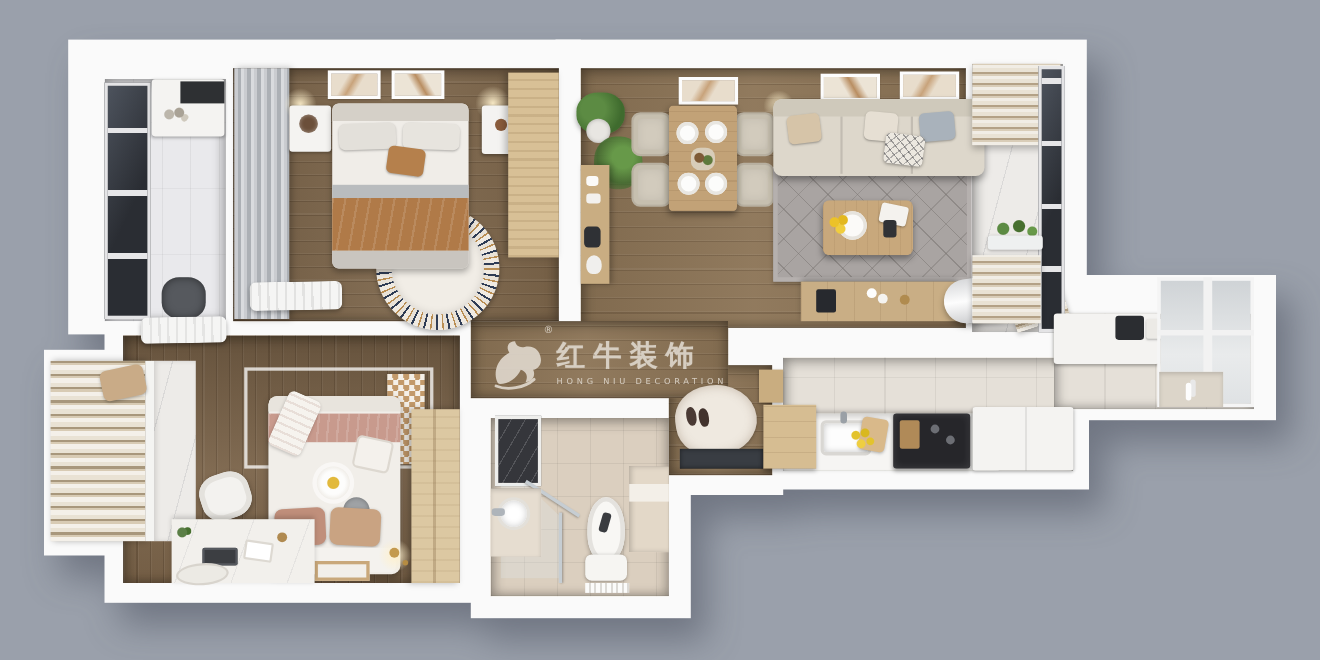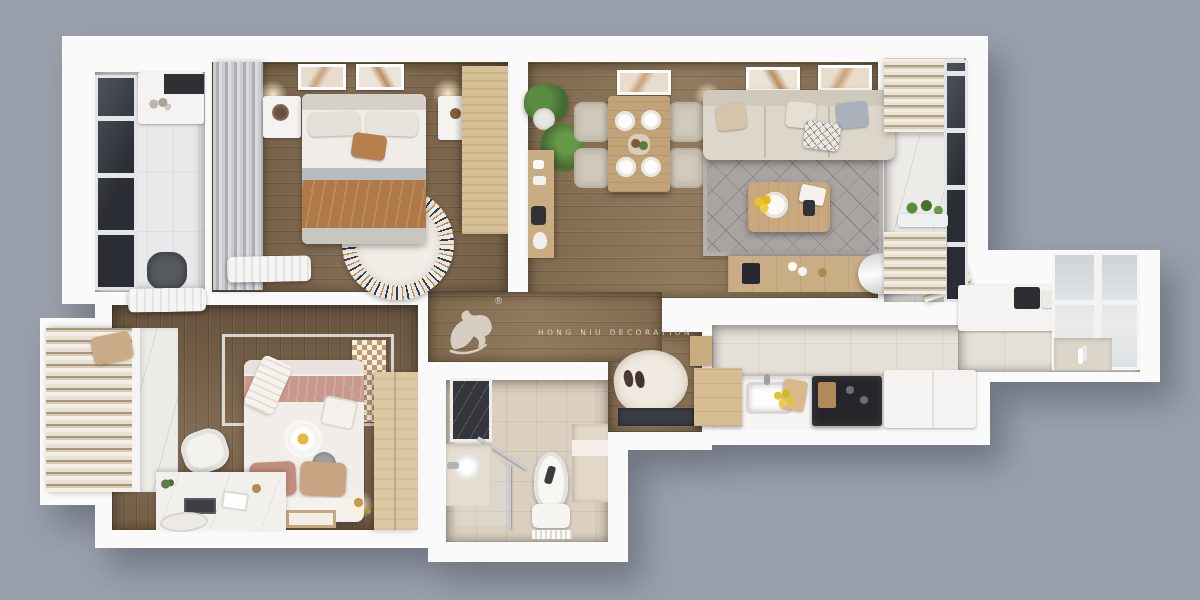--- a/index.html
+++ b/index.html
@@ -51,21 +51,21 @@
       box-shadow:0 2px 4px rgba(0,0,0,.2);}
   .fringe{border-radius:50%;background:repeating-conic-gradient(#2e3c55 0deg 2deg,#e8e2d8 2deg 6deg,#b98d52 6deg 7.5deg,#efeae2 7.5deg 12deg);box-shadow:0 2px 5px rgba(0,0,0,.3);}
   .fringe-inner{position:absolute;left:14px;top:14px;right:14px;bottom:14px;border-radius:50%;
       background:#f1ede6;box-shadow:inset 0 0 8px rgba(0,0,0,.12);}
   .lattice{background:repeating-conic-gradient(#c2996a 0% 25%, #f4efe7 0% 50%);background-size:10px 10px;
       box-shadow:0 1px 3px rgba(0,0,0,.3);}
   .white-box{background:#f4f3f1;box-shadow:0 1px 3px rgba(0,0,0,.3);border-radius:3px;}
   .watermark{color:rgba(226,219,209,.92);}
   .wm-cn{font-size:26px;font-weight:bold;letter-spacing:7px;line-height:1.05;white-space:nowrap;
          text-shadow:0 0 1px rgba(255,255,255,.25);}
-  .wm-en{font-size:7.5px;letter-spacing:3.4px;white-space:nowrap;margin-top:3px;margin-left:32px;}
+  .wm-en{font-size:7.5px;letter-spacing:3.4px;white-space:nowrap;margin-top:3px;}
 </style>
 </head>
 <body>
 
 <div class="stage">
 <div id="footprint">
 
   <div class="wall" style="left:62px;top:36px;width:466px;height:268px;"></div>
   <div class="wall" style="left:505px;top:36px;width:483px;height:276px;"></div>
   <div class="wall" style="left:695px;top:285px;width:295px;height:160px;"></div>
@@ -236,18 +236,19 @@
   <div class="glow" style="left:344px;top:490px;width:30px;height:30px;"></div>
   <div class="abs" style="left:354px;top:498px;width:9px;height:9px;border-radius:50%;background:#c49a4e;box-shadow:10px 9px 0 -2px #b68c42;"></div>
 
   <div class="abs watermark" style="left:444px;top:296px;width:200px;height:70px;display:flex;align-items:center;opacity:.92;">
     <svg width="52" height="50" viewBox="0 0 60 56" style="flex:0 0 auto;">
       <path d="M10 48 C4 36 10 22 22 16 C18 10 21 4 28 4 C29 9 33 11 38 10 C48 8 54 14 55 22 C56 28 52 33 47 34 C50 40 46 47 39 47 C42 41 40 36 34 34 C30 43 21 49 12 49 Z" fill="#ded6cb"></path>
       <path d="M8 51 C20 56 38 53 48 44" stroke="#ded6cb" stroke-width="3" fill="none" stroke-linecap="round"></path>
     </svg>
     <span style="position:absolute;left:50px;top:0;font-size:9px;">®</span>
     <div style="margin-left:10px;">
+      <div class="wm-cn">红牛装饰</div>
       <div class="wm-en">HONG NIU DECORATION</div>
     </div>
   </div>
 
 </div>
 </div>
 
 </body></html>

